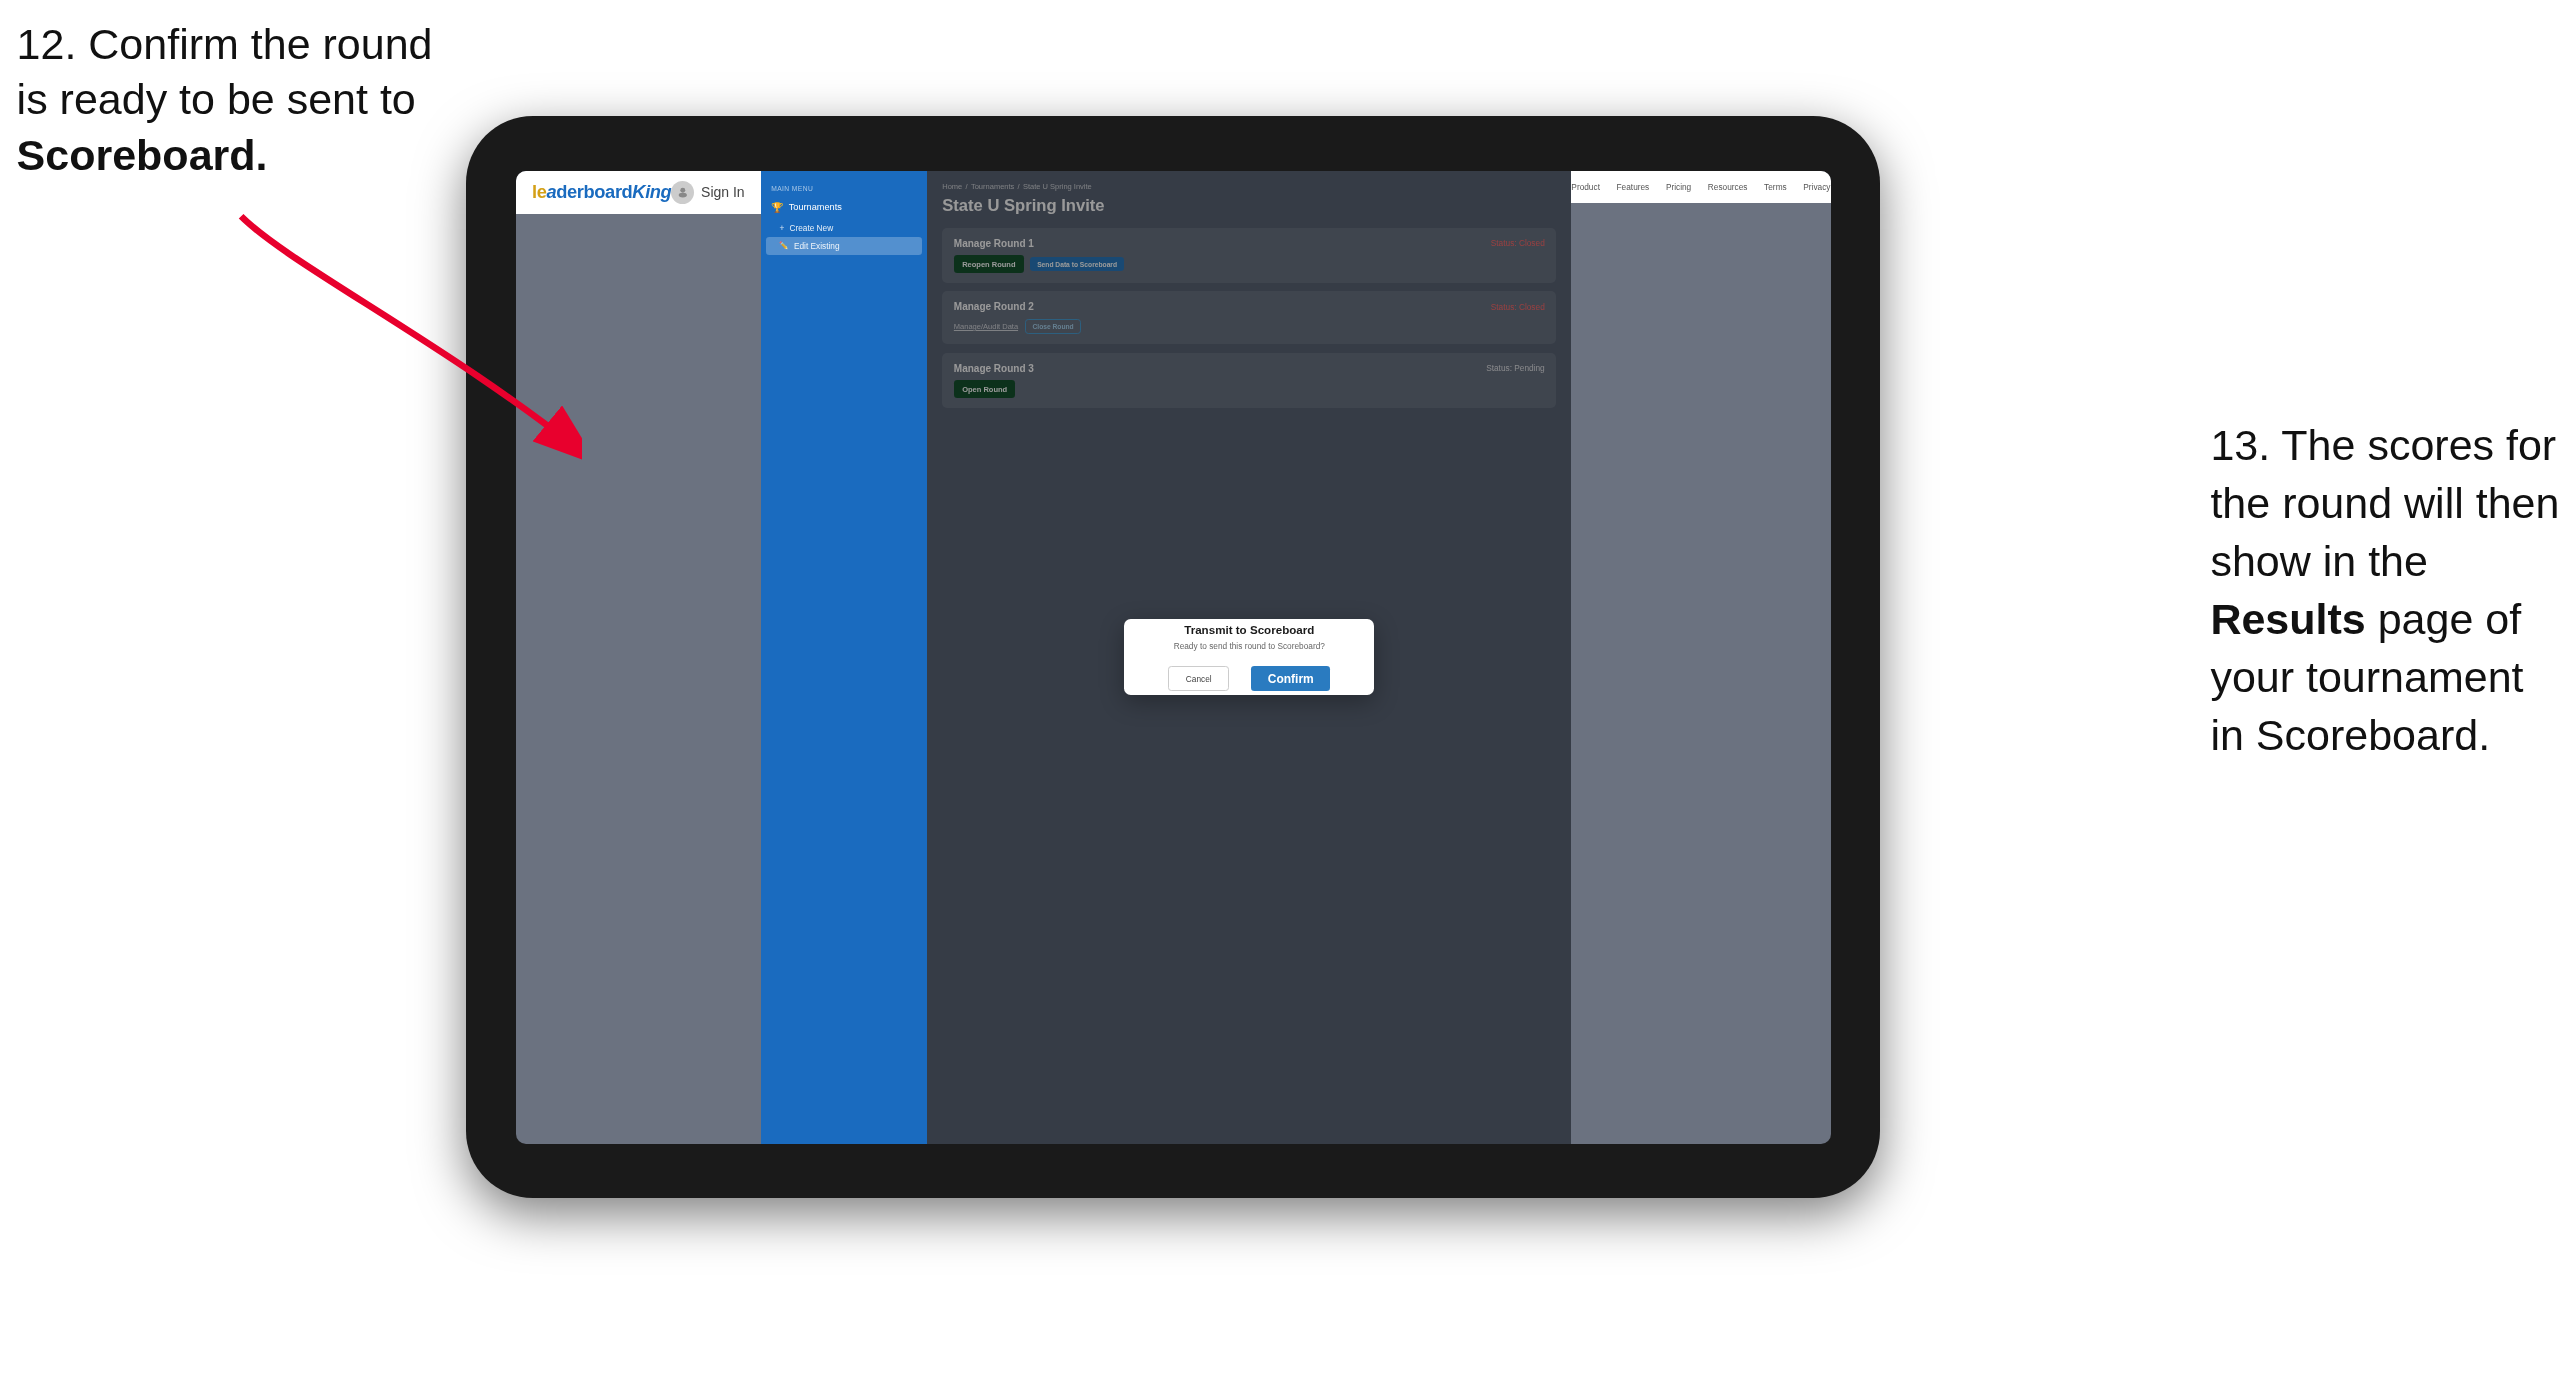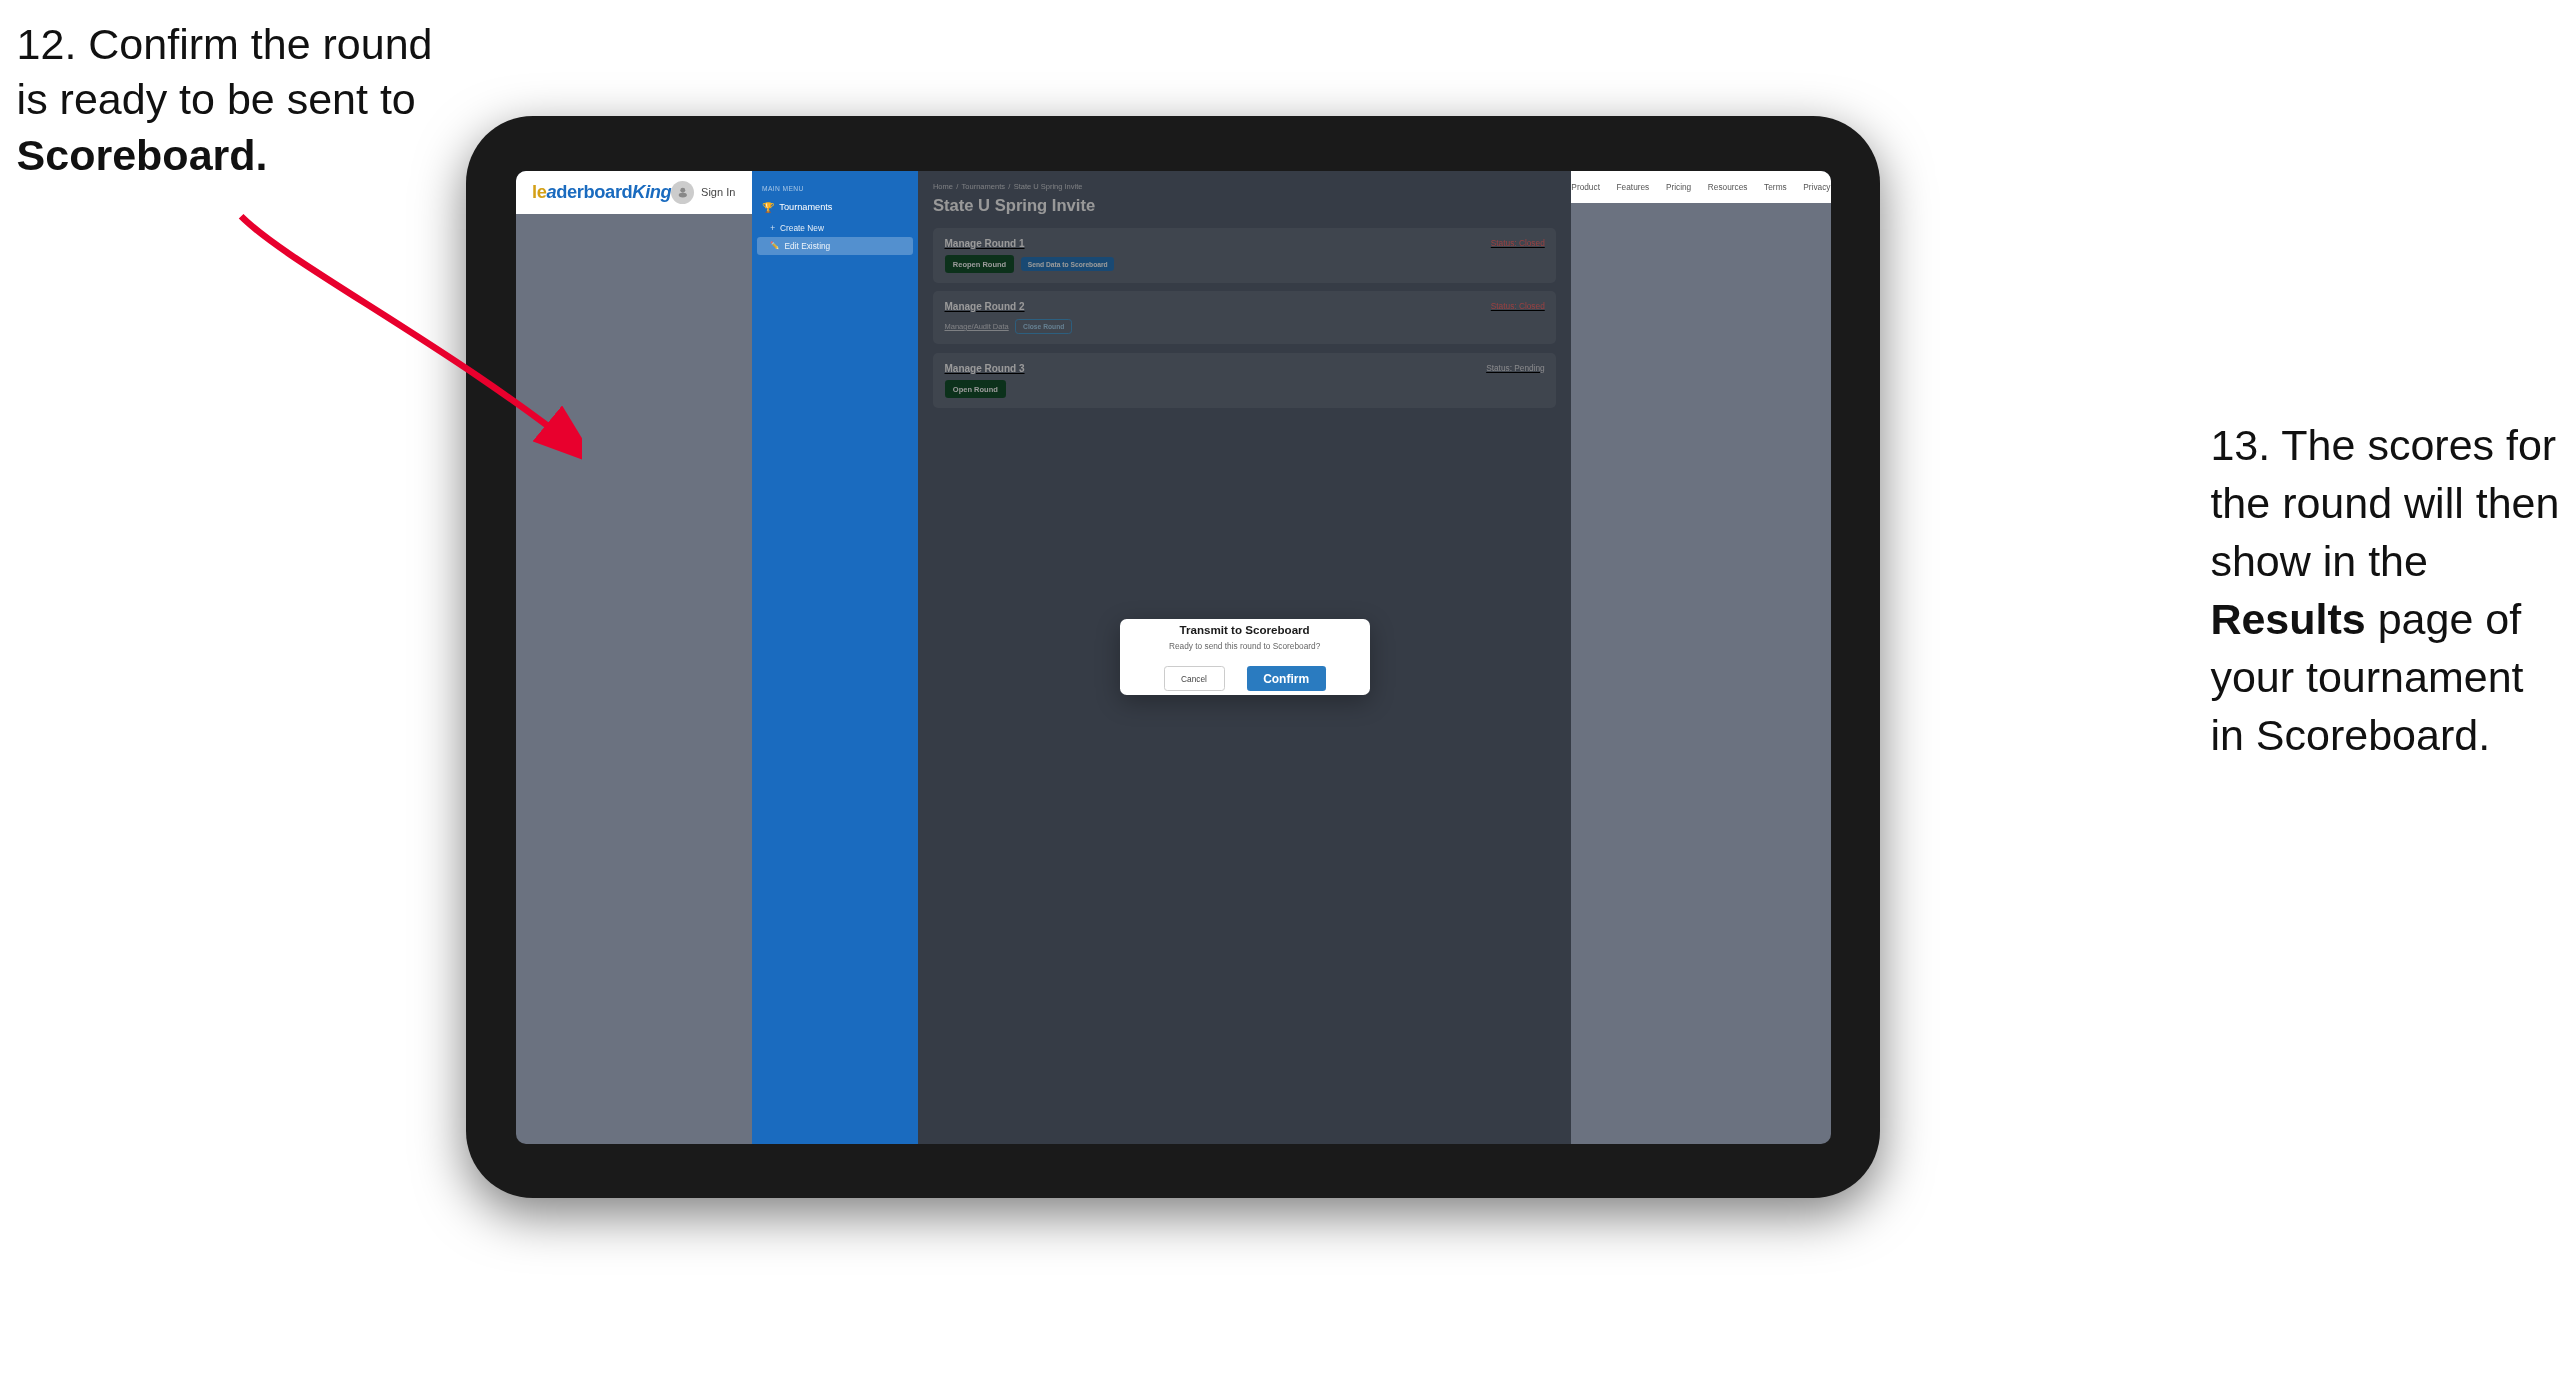--- a/index.html
+++ b/index.html
@@ -189,23 +189,22 @@
     .round-card {
       background: rgba(255,255,255,0.1);
       border-radius: 5px;
       padding: 10px 11.6px;
       margin-bottom: 8.3px;
     }
 
     .round-header {
       display: flex;
       justify-content: space-between;
-      align-items: flex-start;
+      align-items: center;
       margin-bottom: 6.7px;
-      text-decoration: underline;
     }
 
     .round-title {
       font-size: 10px;
       font-weight: 600;
       color: #ffffff;
     }
 
     .status-badge {
       font-size: 8.3px;
@@ -384,21 +383,21 @@
           <span style="color:#d4a017;">le</span><span style="font-style:italic; color:#1a6bbf;">a</span><span style="color:#1a6bbf;">derboard</span><span style="color:#1a6bbf; font-style:italic; font-weight:900;">King</span>
         </div>
       </div>
       <div class="nav-right">
         <div class="avatar-circle">
           <svg width="11.6" height="11.6" viewBox="0 0 14 14" fill="#888">
             <circle cx="7" cy="5" r="3"></circle>
             <ellipse cx="7" cy="11" rx="5" ry="3"></ellipse>
           </svg>
         </div>
-        <span style="font-size:11px; color:#444;">Sign In</span>
+        <span style="font-size:14px; color:#444;">Sign In</span>
       </div>
     </div>
 
     <div class="main-layout">
 
       <div class="sidebar">
         <div class="sidebar-label">MAIN MENU</div>
 
         <div class="sidebar-item">
           <span style="font-size:10px;">🏆</span>

